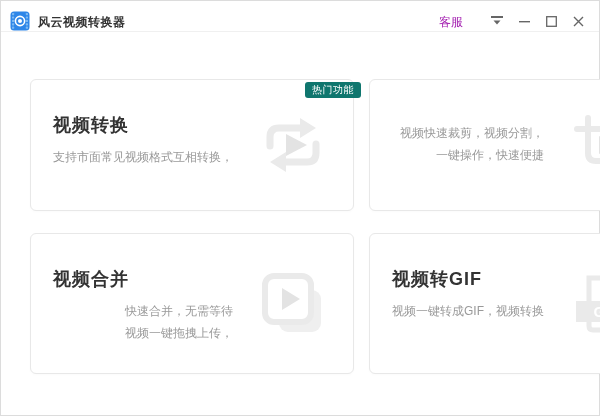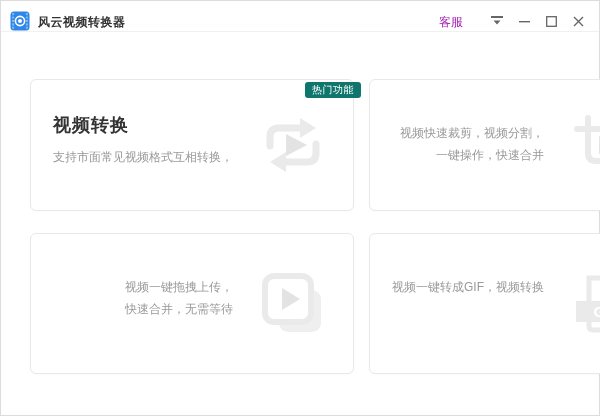--- a/index.html
+++ b/index.html
@@ -164,46 +164,48 @@
             <path d="M59 35 L59 44 Q59 53 50 53 L27 53" fill="none" stroke="#eaeaea" stroke-width="7" stroke-linecap="round"></path>
             <polygon points="29,43 13,53 29,63" fill="#eaeaea"></polygon>
             <polygon points="29,25 50,36 29,47" fill="#e3e3e3"></polygon>
           </svg>
         </span>
       </div>
 
       <div class="card">
         <div class="card-desc">
           <div>视频快速裁剪，视频分割，</div>
-          <div>一键操作，快速合并</div>
+          <div>一键操作，快速便捷</div>
         </div>
         <span class="card-icon">
           <svg viewBox="0 0 72 72" width="72" height="72">
             <path d="M20 9 L20 44 Q20 52 28 52 L63 52" fill="none" stroke="#eaeaea" stroke-width="6" stroke-linecap="round"></path>
             <path d="M9 20 L44 20 Q52 20 52 28 L52 63" fill="none" stroke="#eaeaea" stroke-width="6" stroke-linecap="round"></path>
             <polygon points="31,27 49,36 31,45" fill="#e3e3e3"></polygon>
           </svg>
         </span>
       </div>
 
       <div class="card">
-        <div class="card-desc">
+        <div class="card-title">视频合并</div>
+        <div class="card-desc">
+          <div>快速合并，无需等待</div>
           <div>视频一键拖拽上传，</div>
-          <div>快速合并，无需等待</div>
         </div>
         <span class="card-icon">
           <svg viewBox="0 0 72 72" width="72" height="72">
             <rect x="22" y="22" width="42" height="42" rx="9" fill="#efefef"></rect>
             <rect x="8" y="8" width="46" height="46" rx="9" fill="#ffffff" stroke="#eaeaea" stroke-width="6"></rect>
             <polygon points="25,20 43,31 25,42" fill="#e3e3e3"></polygon>
           </svg>
         </span>
       </div>
 
       <div class="card">
+        <div class="card-title">视频转GIF</div>
         <div class="card-desc">
           <div>视频一键转成GIF，视频转换</div>
         </div>
         <span class="card-icon">
           <svg viewBox="0 0 72 72" width="72" height="72">
             <path d="M21 10 L42 10 L55 23 L55 58 Q55 62 51 62 L25 62 Q21 62 21 58 Z" fill="#ffffff" stroke="#eaeaea" stroke-width="5"></path>
             <path d="M42 10 L42 23 L55 23" fill="none" stroke="#eaeaea" stroke-width="5"></path>
             <rect x="8" y="33" width="60" height="21" fill="#eaeaea"></rect>
             <text x="38" y="49" text-anchor="middle" font-family="Liberation Sans, sans-serif" font-size="15" font-weight="bold" fill="#ffffff">GIF</text>
           </svg>

